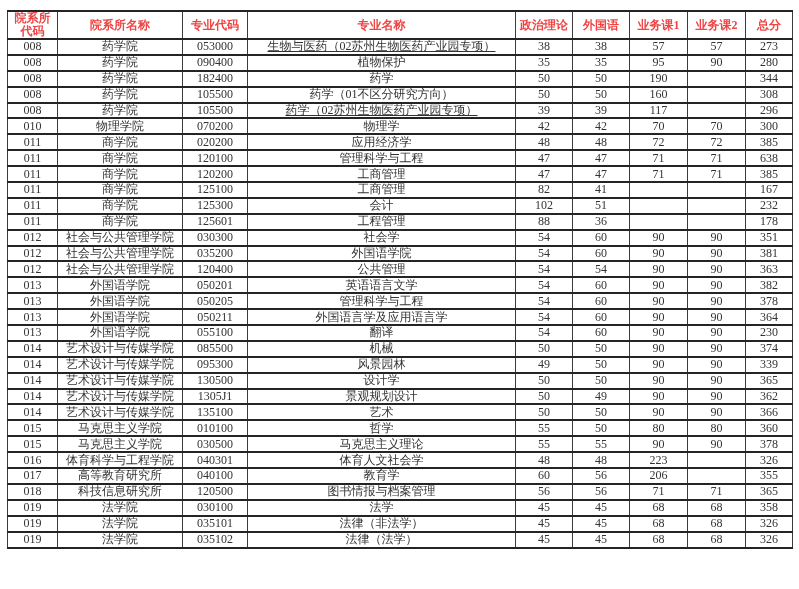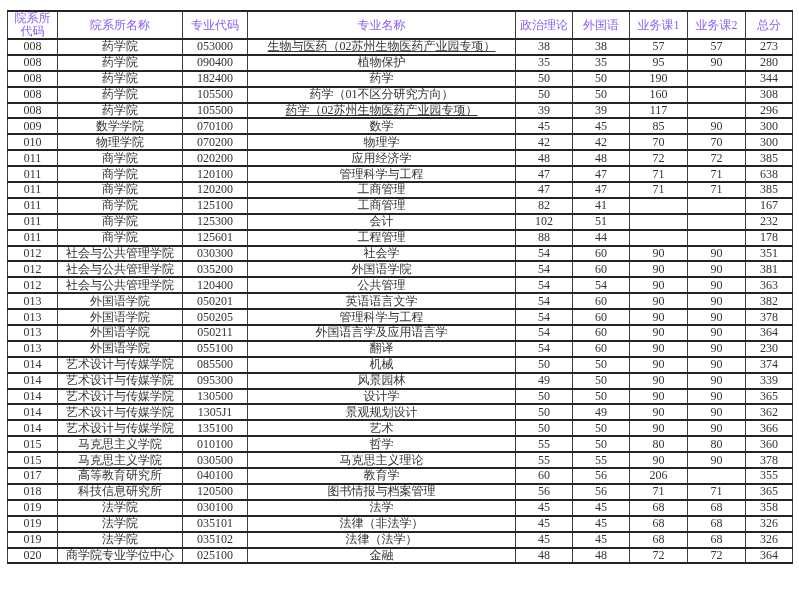--- a/index.html
+++ b/index.html
@@ -28,22 +28,22 @@
     border-top: 2px solid #242424;
     border-bottom: 2px solid #242424;
     text-align: center;
     vertical-align: middle;
     padding: 0 2px;
     overflow: hidden;
   }
   table.score-table th {
     height: 26px;
     font-size: 12px;
-    font-weight: normal;
-    color: #8b5cf6;
+    font-weight: bold;
+    color: #ef4444;
     line-height: 13px;
     white-space: pre-line;
   }
   table.score-table td {
     height: 13.9px;
     line-height: 13px;
     font-size: 12px;
     color: #333333;
     white-space: nowrap;
   }
@@ -142,31 +142,20 @@
           <td>药学院</td>
           <td>105500</td>
           <td class="u">药学（02苏州生物医药产业园专项）</td>
           <td>39</td>
           <td>39</td>
           <td>117</td>
           <td></td>
           <td>296</td>
         </tr>
         <tr>
-          <td>009</td>
-          <td>数学学院</td>
-          <td>070100</td>
-          <td>数学</td>
-          <td>45</td>
-          <td>45</td>
-          <td>85</td>
-          <td>90</td>
-          <td>300</td>
-        </tr>
-        <tr>
           <td>010</td>
           <td>物理学院</td>
           <td>070200</td>
           <td>物理学</td>
           <td>42</td>
           <td>42</td>
           <td>70</td>
           <td>70</td>
           <td>300</td>
         </tr>
@@ -224,21 +213,21 @@
           <td></td>
           <td></td>
           <td>232</td>
         </tr>
         <tr>
           <td>011</td>
           <td>商学院</td>
           <td>125601</td>
           <td>工程管理</td>
           <td>88</td>
-          <td>44</td>
+          <td>36</td>
           <td></td>
           <td></td>
           <td>178</td>
         </tr>
         <tr>
           <td>012</td>
           <td>社会与公共管理学院</td>
           <td>030300</td>
           <td>社会学</td>
           <td>54</td>
@@ -384,20 +373,31 @@
           <td>马克思主义学院</td>
           <td>030500</td>
           <td>马克思主义理论</td>
           <td>55</td>
           <td>55</td>
           <td>90</td>
           <td>90</td>
           <td>378</td>
         </tr>
         <tr>
+          <td>016</td>
+          <td>体育科学与工程学院</td>
+          <td>040301</td>
+          <td>体育人文社会学</td>
+          <td>48</td>
+          <td>48</td>
+          <td>223</td>
+          <td></td>
+          <td>326</td>
+        </tr>
+        <tr>
           <td>017</td>
           <td>高等教育研究所</td>
           <td>040100</td>
           <td>教育学</td>
           <td>60</td>
           <td>56</td>
           <td>206</td>
           <td></td>
           <td>355</td>
         </tr>
@@ -438,26 +438,15 @@
           <td>019</td>
           <td>法学院</td>
           <td>035102</td>
           <td>法律（法学）</td>
           <td>45</td>
           <td>45</td>
           <td>68</td>
           <td>68</td>
           <td>326</td>
         </tr>
-        <tr>
-          <td>020</td>
-          <td>商学院专业学位中心</td>
-          <td>025100</td>
-          <td>金融</td>
-          <td>48</td>
-          <td>48</td>
-          <td>72</td>
-          <td>72</td>
-          <td>364</td>
-        </tr>
       </tbody>
   </table>
 </div>
 
 </body></html>

